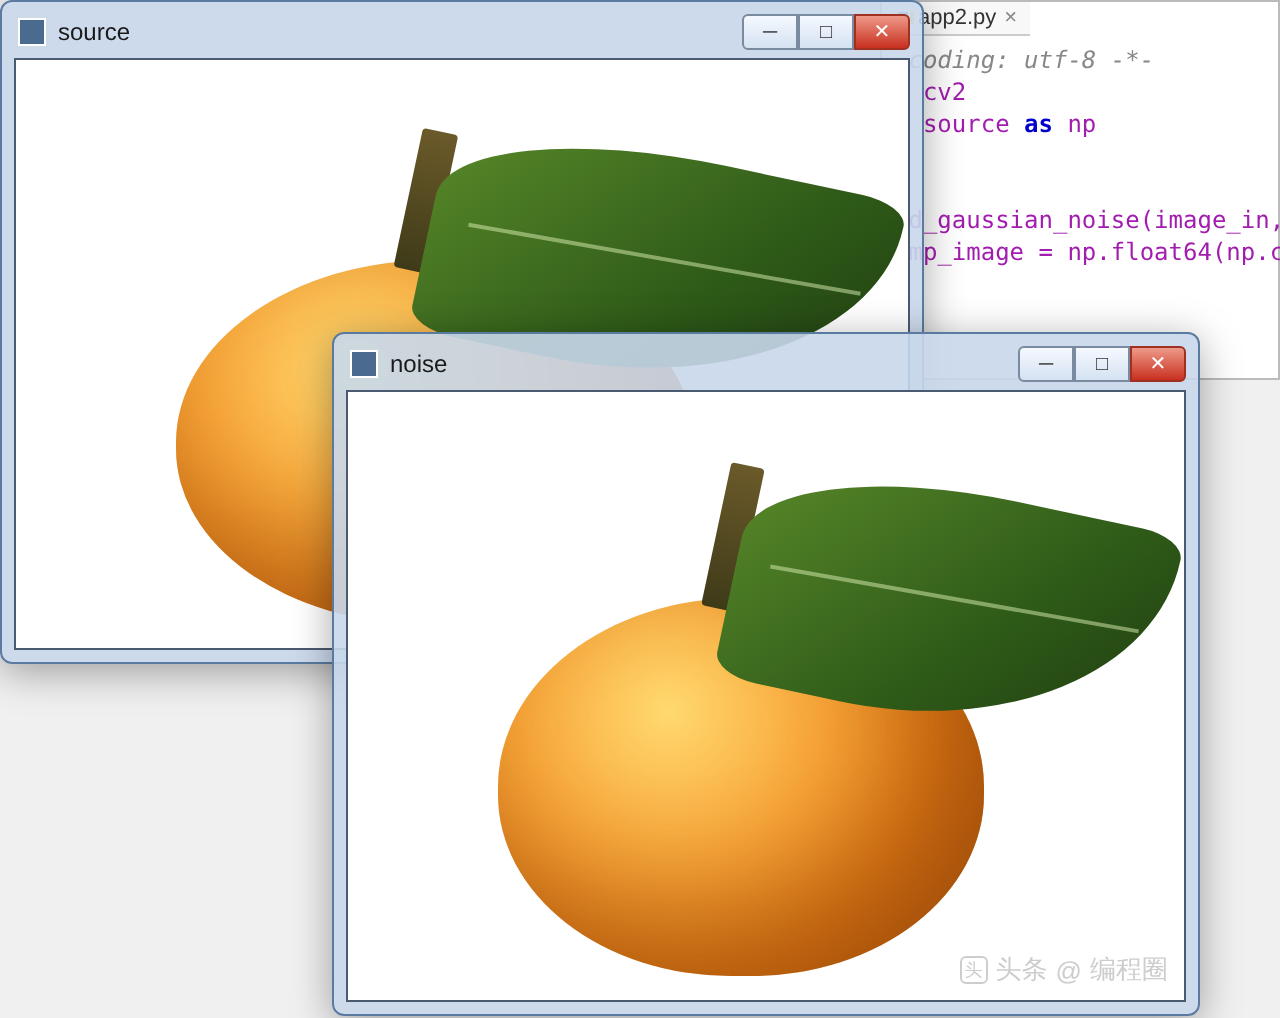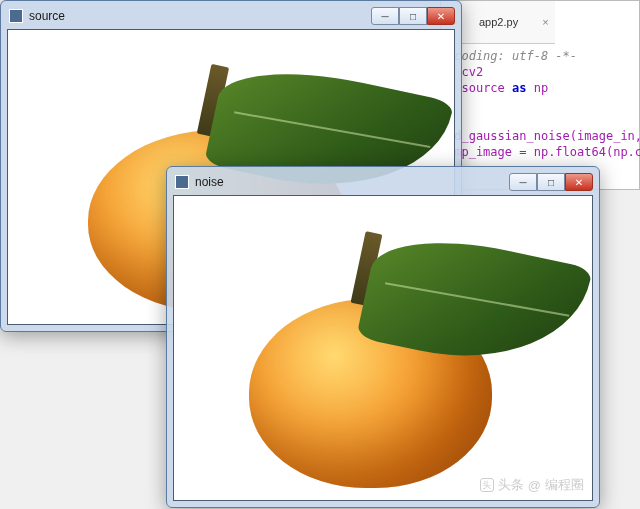--- a/index.html
+++ b/index.html
@@ -14,22 +14,22 @@
   
   .editor {
     position: absolute;
     top: 0; right: 0;
     width: 200px; height: 190px;
     background: #fff;
     border: 1px solid #bbb;
   }
   .editor-tab {
     display: inline-flex; align-items: center;
-    gap: 20px;
-    padding: 15px 6px;
+    gap: 0;
+    padding: 2px 6px;
     background: #f8f8f8;
     border-bottom: 1px solid #ccc;
     font-size: 11px;
     color: #333;
   }
   .editor-tab .py-icon {
     width: 12px; height: 12px;
     display: inline-block;
   }
   .tab-close { color: #888; margin-left: 4px; cursor: pointer; }

